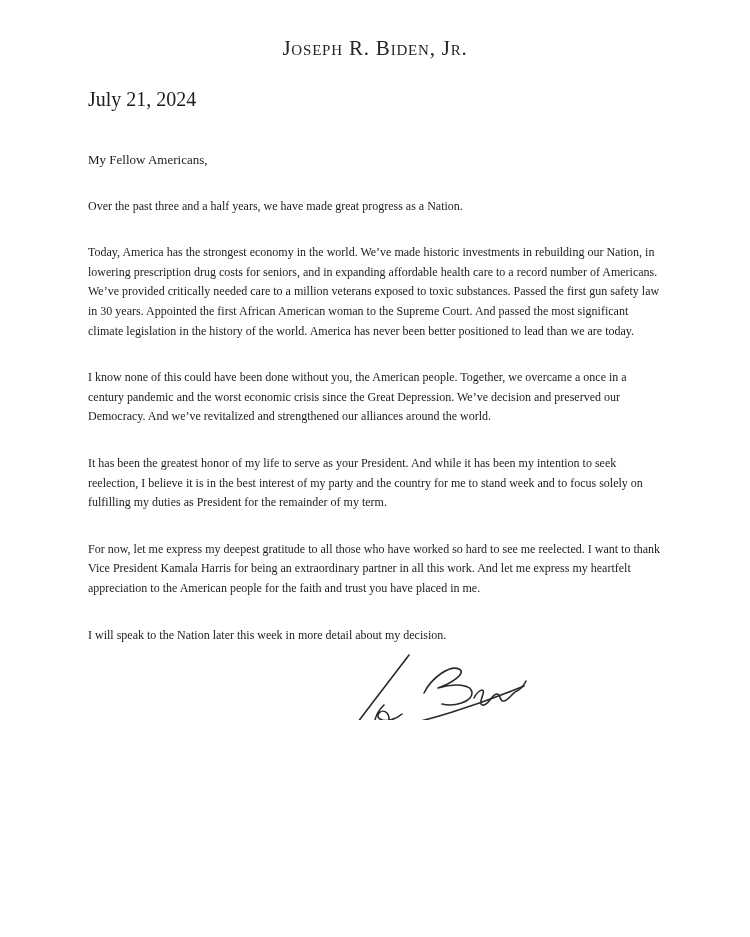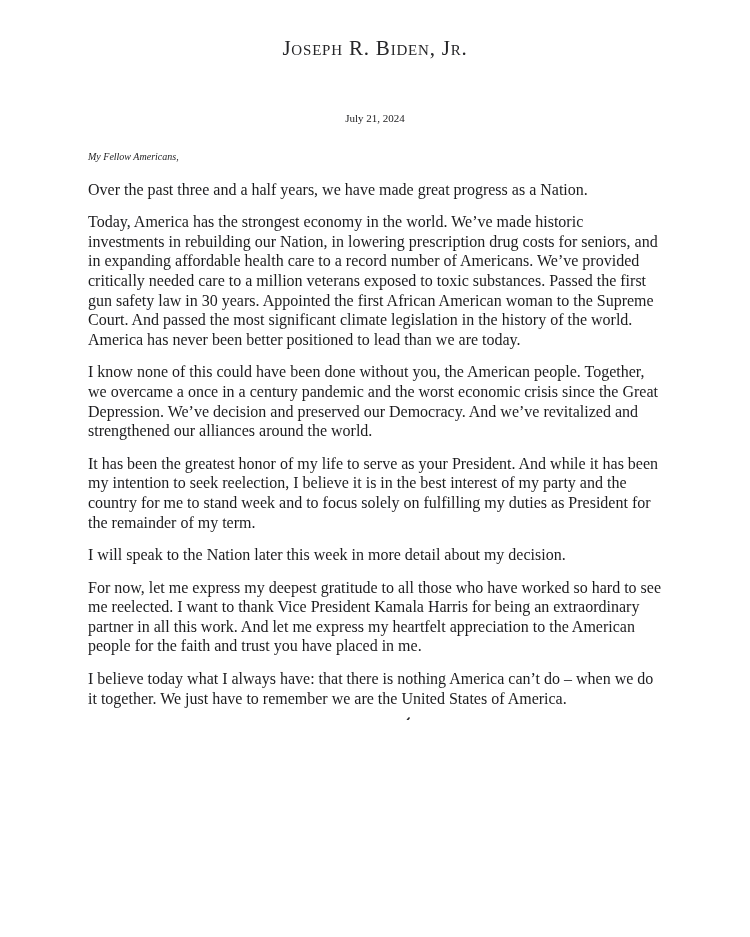--- a/index.html
+++ b/index.html
@@ -21,34 +21,32 @@
   }
   .letterhead {
     text-align: center;
     font-variant: small-caps;
     font-size: 21px;
     letter-spacing: 0.8px;
     font-weight: 500;
     color: #262628;
   }
   .date-line {
-    text-align: center;
-    margin-top: 51px;
-    font-size: 11px;
+    margin-top: 27px;
+    font-size: 20px;
     color: #1c1c1e;
   }
   .salutation {
-    margin-top: 23px;
-    font-size: 10px;
+    margin-top: 39px;
+    font-size: 13px;
     line-height: 19.6px;
-    font-style: italic;
   }
   .body-paragraphs p {
-    margin-top: 13px;
-    font-size: 16px;
+    margin-top: 27px;
+    font-size: 12px;
     line-height: 19.6px;
     text-align: left;
     color: #1c1c1e;
   }
   .signature-wrap {
     margin-top: 8px;
     margin-left: 240px;
     width: 205px;
     height: 98px;
   }
@@ -74,23 +72,22 @@
 
     <div class="date-line">July 21, 2024</div>
 
     <div class="salutation">My Fellow Americans,</div>
 
     <div class="body-paragraphs">
       <p>Over the past three and a half years, we have made great progress as a Nation.</p>
       <p>Today, America has the strongest economy in the world. We’ve made historic investments in rebuilding our Nation, in lowering prescription drug costs for seniors, and in expanding affordable health care to a record number of Americans. We’ve provided critically needed care to a million veterans exposed to toxic substances. Passed the first gun safety law in 30 years. Appointed the first African American woman to the Supreme Court. And passed the most significant climate legislation in the history of the world. America has never been better positioned to lead than we are today.</p>
       <p>I know none of this could have been done without you, the American people. Together, we overcame a once in a century pandemic and the worst economic crisis since the Great Depression. We’ve decision and preserved our Democracy. And we’ve revitalized and strengthened our alliances around the world.</p>
       <p>It has been the greatest honor of my life to serve as your President. And while it has been my intention to seek reelection, I believe it is in the best interest of my party and the country for me to stand week and to focus solely on fulfilling my duties as President for the remainder of my term.</p>
+      <p>For now, let me express my deepest gratitude to all those who have worked so hard to see me reelected. I want to thank Vice President Kamala Harris for being an extraordinary partner in all this work. And let me express my heartfelt appreciation to the American people for the faith and trust you have placed in me.</p>
       <p>I will speak to the Nation later this week in more detail about my decision.</p>
-      <p>For now, let me express my deepest gratitude to all those who have worked so hard to see me reelected. I want to thank Vice President Kamala Harris for being an extraordinary partner in all this work. And let me express my heartfelt appreciation to the American people for the faith and trust you have placed in me.</p>
-      <p>I believe today what I always have: that there is nothing America can’t do – when we do it together. We just have to remember we are the United States of America.</p>
     </div>
 
     <div class="signature-wrap">
       <svg viewBox="0 0 205 98" aria-hidden="true">
 
         <path d="M81,2 C72,14 30,68 13,92"></path>
 
         <path d="M56,52 C48,60 44,70 50,73 C58,76 64,66 59,60 C54,55 46,62 52,66 C58,70 68,66 74,61"></path>
 
         <path d="M96,40 C104,24 122,12 131,16 C139,20 124,30 110,35 C126,30 144,31 144,40 C144,49 126,54 114,51"></path>

